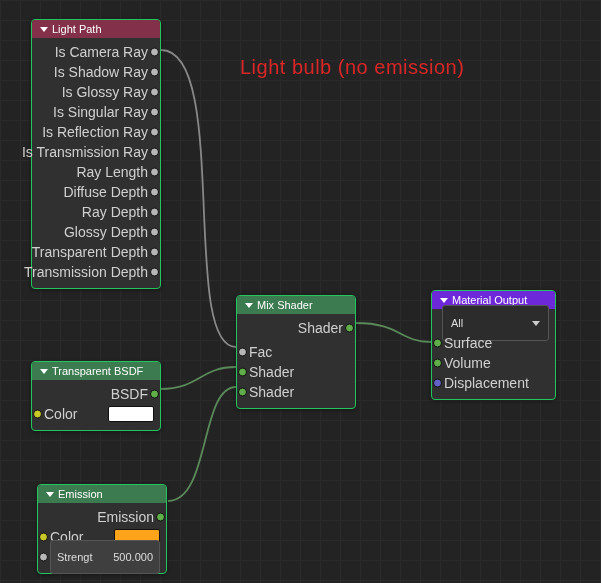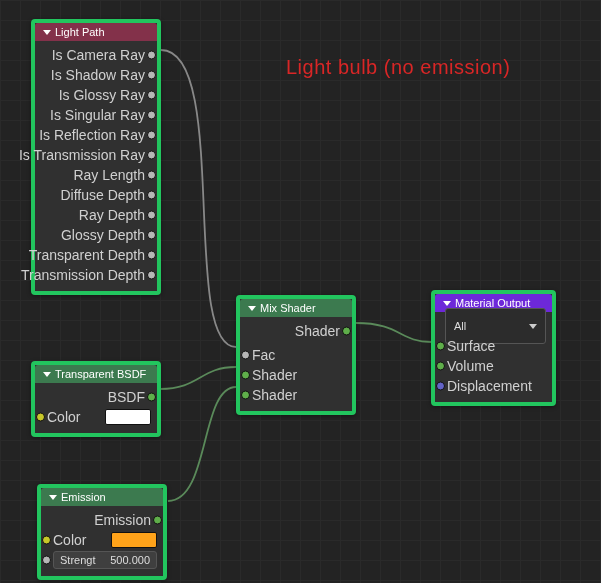--- a/index.html
+++ b/index.html
@@ -7,44 +7,44 @@
     width: 601px; height: 583px;
     background: #232323;
     background-image:
       linear-gradient(#2a2a2a 1px, transparent 1px),
       linear-gradient(90deg, #2a2a2a 1px, transparent 1px);
     background-size: 20px 20px;
     position: relative; overflow: hidden;
     color: #ccc; font-size: 11px;
   }
   svg.links { position: absolute; inset: 0; width: 601px; height: 583px; pointer-events: none; }
-  .node { position: absolute; background: #303030; border: 4px solid #22c55e; border-radius: 4px; box-shadow: 0 1px 4px rgba(0,0,0,.4); }
+  .node { position: absolute; background: #303030; border: 1px solid #22c55e; border-radius: 4px; box-shadow: 0 1px 4px rgba(0,0,0,.4); }
   .node-header { padding: 3px 8px; border-radius: 3px 3px 0 0; color: #fff; font-size: 11px; display: flex; align-items: center; gap: 4px; cursor: pointer; }
   .node-header .tri { width:0;height:0;border-left:4px solid transparent;border-right:4px solid transparent;border-top:5px solid #fff; display:inline-block; }
   .hdr-red    { background: #83314a; }
   .hdr-green  { background: #3c7a4f; }
   .hdr-darkred{ background: #6d28d9; }
   .node-body { padding: 4px 6px 6px 6px; }
   .row-out, .row-in, .row-plain { display:flex; align-items:center; height:20px; position:relative; }
   .row-out { justify-content:flex-end; padding-right:6px; }
   .row-in  { justify-content:flex-start; padding-left:6px; gap:6px; }
   .row-plain { justify-content:flex-start; padding-left:4px; gap:6px; }
   .sock { width:9px; height:9px; border-radius:50%; position:absolute; top:50%; transform:translateY(-50%); border:1px solid #111; }
   .sock-out { right:-5px; }
   .sock-in  { left:-5px; }
   .s-grey   { background:#b6b6b6; }
   .s-green  { background:#5fae4a; }
   .s-yellow { background:#c7c729; }
   .s-blue   { background:#6363c7; }
   .lbl { color:#d0d0d0; font-size:14px; white-space:nowrap; }
   .swatch { width:46px; height:16px; border-radius:2px; border:1px solid #111; }
-  .field { background:#3f3f3f; border:1px solid #555; border-radius:3px; height:18px; display:flex; align-items:center; justify-content:space-between; padding:0 6px; color:#ddd; font-size:11px; flex:1; }
+  .field { background:#3f3f3f; border:1px solid #555; border-radius:3px; height:18px; display:flex; align-items:center; justify-content:space-between; padding:16px 6px; color:#ddd; font-size:11px; flex:1; }
   .select { background:#2c2c2c; border:1px solid #555; border-radius:3px; height:36px; display:flex; align-items:center; justify-content:space-between; padding:0 8px; color:#ddd; font-size:11px; cursor:pointer; }
   .chev { width:0;height:0;border-left:4px solid transparent;border-right:4px solid transparent;border-top:5px solid #ccc; }
-  .annot { position:absolute; color:#d92626; font-size:20px; font-weight:500; letter-spacing:.5px;margin-left:46px; }
+  .annot { position:absolute; color:#d92626; font-size:20px; font-weight:500; letter-spacing:.5px; }
 </style>
 </head>
 <body>
 
 <svg class="links">
   <path d="M161,50 C230,50 180,347 236,347" stroke="#888" stroke-width="1.8" fill="none"></path>
   <path d="M160,389 C200,389 200,367 236,367" stroke="#5a8a5a" stroke-width="1.8" fill="none"></path>
   <path d="M168,501 C210,501 200,387 236,387" stroke="#5a8a5a" stroke-width="1.8" fill="none"></path>
   <path d="M356,323 C400,323 400,342 431,342" stroke="#5a8a5a" stroke-width="1.8" fill="none"></path>
 </svg>

